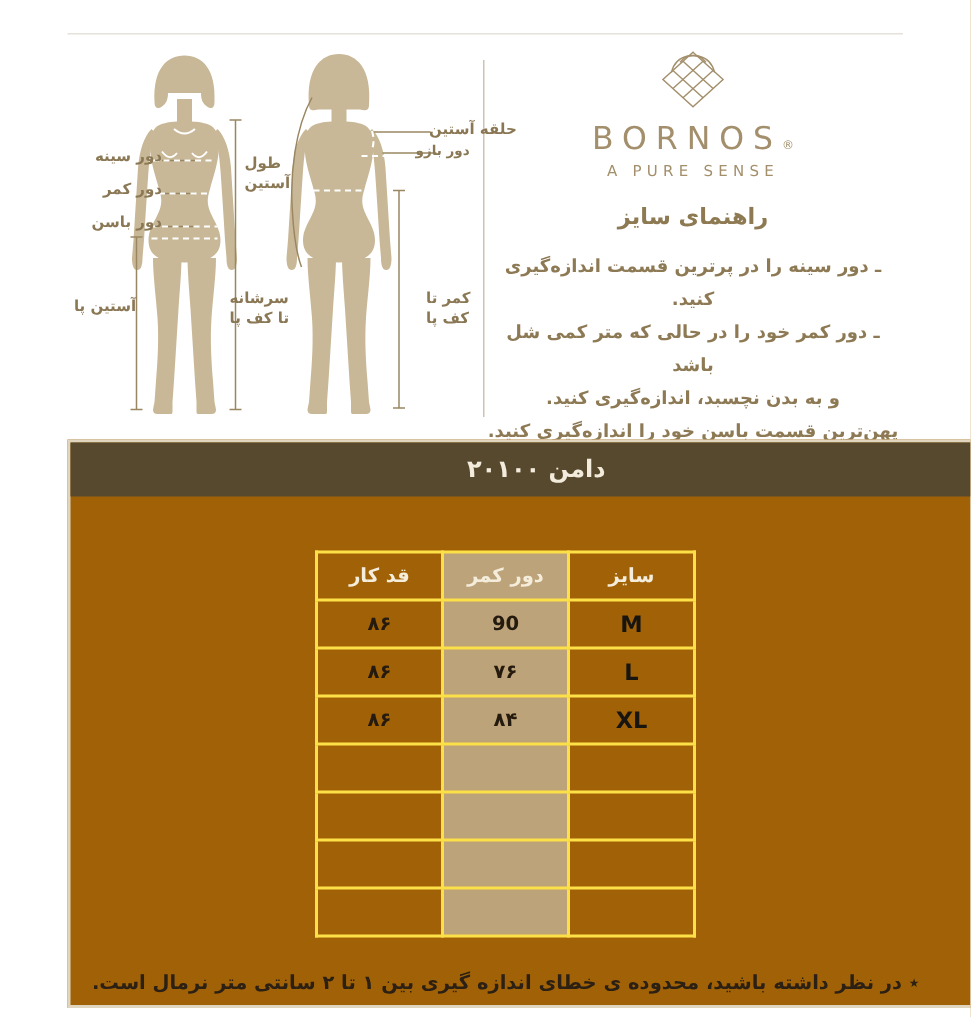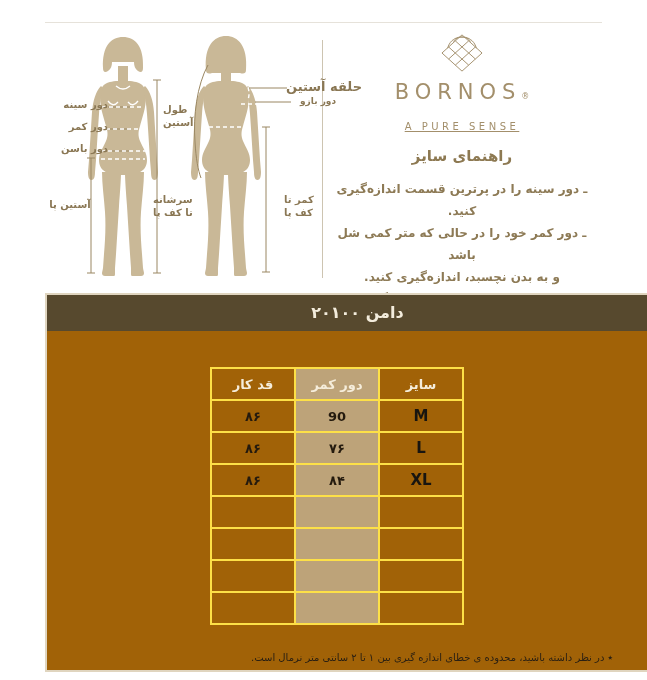--- a/index.html
+++ b/index.html
@@ -11,46 +11,46 @@
   .figures-svg{position:absolute;left:45px;top:22px;width:277px;height:271px;}
   .fig-label{position:absolute;font-size:10px;font-weight:bold;color:#8a7754;direction:rtl;
              line-height:12px;}
   .fig-label.two-line{line-height:13px;text-align:left;}
   .lbl-bust{left:50px;top:99px;width:58px;text-align:right;}
   .lbl-waist{left:50px;top:121px;width:58px;text-align:right;}
   .lbl-hip{left:50px;top:143px;width:58px;text-align:right;}
   .lbl-inseam{left:48px;top:199px;width:44px;text-align:center;}
   .lbl-sleeve{left:163px;top:103px;width:38px;}
   .lbl-shoulder-sole{left:153px;top:193px;width:48px;}
-  .lbl-armhole{left:286px;top:81px;font-size:13px;white-space:nowrap;}
-  .lbl-arm{left:300px;top:95px;font-size:9px;white-space:nowrap;}
+  .lbl-armhole{left:286px;top:81px;font-size:10px;white-space:nowrap;}
+  .lbl-arm{left:277px;top:95px;font-size:9px;white-space:nowrap;}
   .lbl-waist-sole{left:284px;top:193px;width:40px;}
   
   .brand-panel{position:absolute;left:323px;top:32px;width:278px;text-align:center;}
   .logo-svg{display:block;margin:0 auto 6px auto;}
   .brand-name{font-size:21px;letter-spacing:6px;color:#a38f6b;white-space:nowrap;}
   .brand-reg{font-size:8px;color:#a38f6b;letter-spacing:0;}
-  .brand-tagline{font-size:10px;letter-spacing:3.5px;color:#a38f6b;margin-top:17px;text-decoration:underline;}
+  .brand-tagline{font-size:10px;letter-spacing:3.5px;color:#a38f6b;margin-top:5px;}
   .guide-heading{font-size:15px;font-weight:bold;color:#8d7952;margin-top:15px;direction:rtl;}
   .guide-lines{margin-top:13px;direction:rtl;}
   .guide-line{font-size:12px;font-weight:bold;color:#8d7a55;line-height:22px;direction:rtl;}
   
   .size-box{position:absolute;left:45px;top:293px;width:625px;height:379px;box-sizing:border-box;
             background:#a16207;border:2px solid #e0d5bf;}
   .title-bar{height:36px;line-height:36px;background:#57492e;color:#f3ecdc;text-align:center;
              font-size:16px;font-weight:bold;letter-spacing:1px;direction:rtl;}
   table.size-table{margin:36px 0 0 163px;width:254px;border-collapse:collapse;table-layout:fixed;
                    border:2px solid #1a1208;direction:rtl;}
   .size-table th,.size-table td{border:2px solid #fde047;height:30px;text-align:center;
                    font-weight:bold;padding:0;}
   .size-table th{color:#f5eddb;font-size:13px;}
   .size-table td{color:#241a0e;font-size:13px;direction:rtl;}
   .size-table td.size-cell{font-size:15px;color:#181510;direction:ltr;}
   .size-table .hl{background:#bda379;}
-  .footnote{position:absolute;right:55px;bottom:7px;font-size:10px;font-weight:normal;
+  .footnote{position:absolute;right:55px;bottom:7px;font-size:13px;font-weight:bold;
             color:#2b2013;direction:rtl;white-space:nowrap;}
 </style>
 </head>
 <body>
 
 <div class="screen">
 
   <div class="h-divider"></div>
   <div class="v-divider"></div>
 

